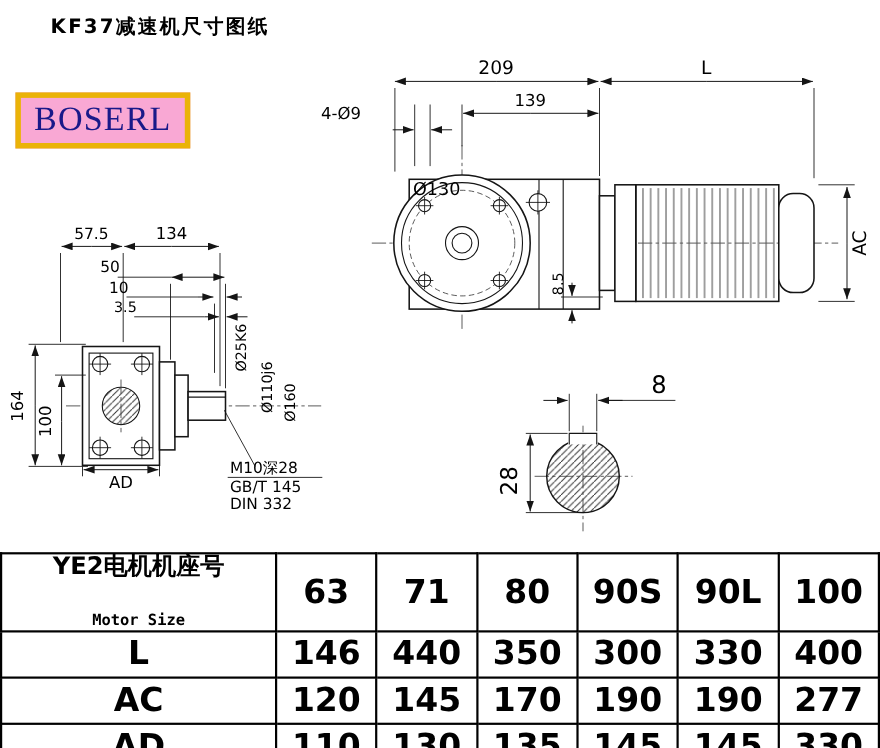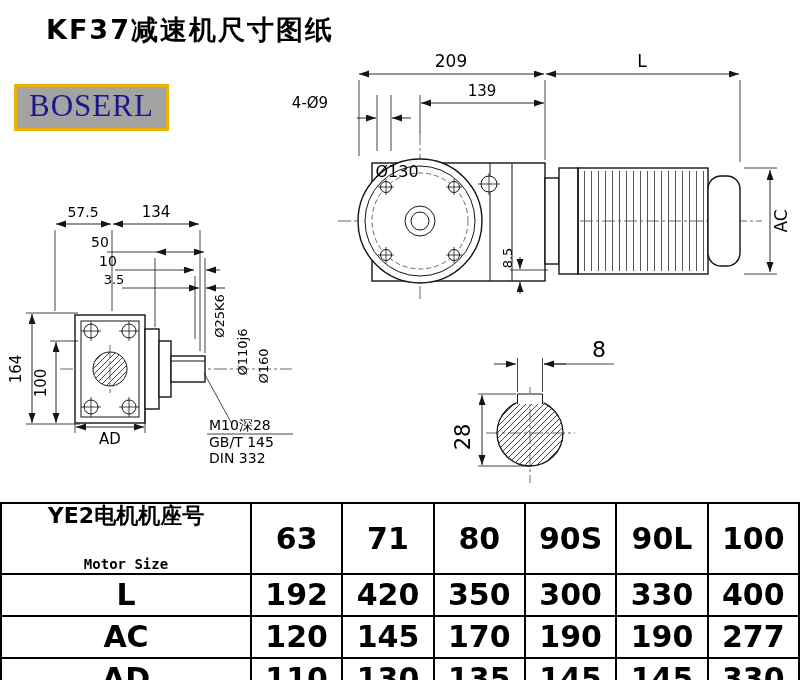--- a/index.html
+++ b/index.html
@@ -1,19 +1,19 @@
 <!DOCTYPE html>
 <html><head>
 <meta charset="utf-8">
 <style>
   * { margin:0; padding:0; box-sizing:border-box; }
   html,body { width:800px; height:680px; background:#fff; font-family:"DejaVu Sans","Liberation Sans",sans-serif; }
   .canvas { position:relative; width:800px; height:680px; background:#fff; overflow:hidden; }
-  .page-title { position:absolute; left:46px; top:12px; font-size:27px; font-weight:bold; color:#000; letter-spacing:2px; }
-  .brand-box { position:absolute; left:14px; top:84px; border:3px solid #eab308; padding:1px 12px 4px 12px; background:#a3a3a3; }
+  .page-title { position:absolute; left:46px; top:12px; font-size:18px; font-weight:bold; color:#000; letter-spacing:2px; }
+  .brand-box { position:absolute; left:14px; top:84px; border:5px solid #eab308; padding:1px 12px 4px 12px; background:#f9a8d4; }
   .brand-text { font-family:"Liberation Serif","DejaVu Serif",serif; font-size:31px; color:#191989; letter-spacing:1px; }
   svg.drawing { position:absolute; left:0; top:0; }
   svg text { font-family:"DejaVu Sans","Liberation Sans",sans-serif; fill:#000; }
   .ol   { stroke:#151515; stroke-width:1.4; fill:none; }
   .olf  { stroke:#151515; stroke-width:1.4; fill:#fff; }
   .thin { stroke:#151515; stroke-width:1; fill:none; }
   .thinf{ stroke:#151515; stroke-width:1; fill:#fff; }
   .cl   { stroke:#444; stroke-width:0.8; fill:none; stroke-dasharray:13 3 3 3; }
   .dash { stroke:#444; stroke-width:0.8; fill:none; stroke-dasharray:5 3; }
   .dim  { stroke:#151515; stroke-width:0.9; fill:none; }
@@ -251,22 +251,22 @@
         </th>
         <td class="num">63</td>
         <td class="num">71</td>
         <td class="num">80</td>
         <td class="num">90S</td>
         <td class="num">90L</td>
         <td class="num">100</td>
       </tr>
       <tr class="data-row">
         <th class="num">L</th>
-        <td class="num">192</td>
-        <td class="num">420</td>
+        <td class="num">146</td>
+        <td class="num">440</td>
         <td class="num">350</td>
         <td class="num">300</td>
         <td class="num">330</td>
         <td class="num">400</td>
       </tr>
       <tr class="data-row">
         <th class="num">AC</th>
         <td class="num">120</td>
         <td class="num">145</td>
         <td class="num">170</td>

